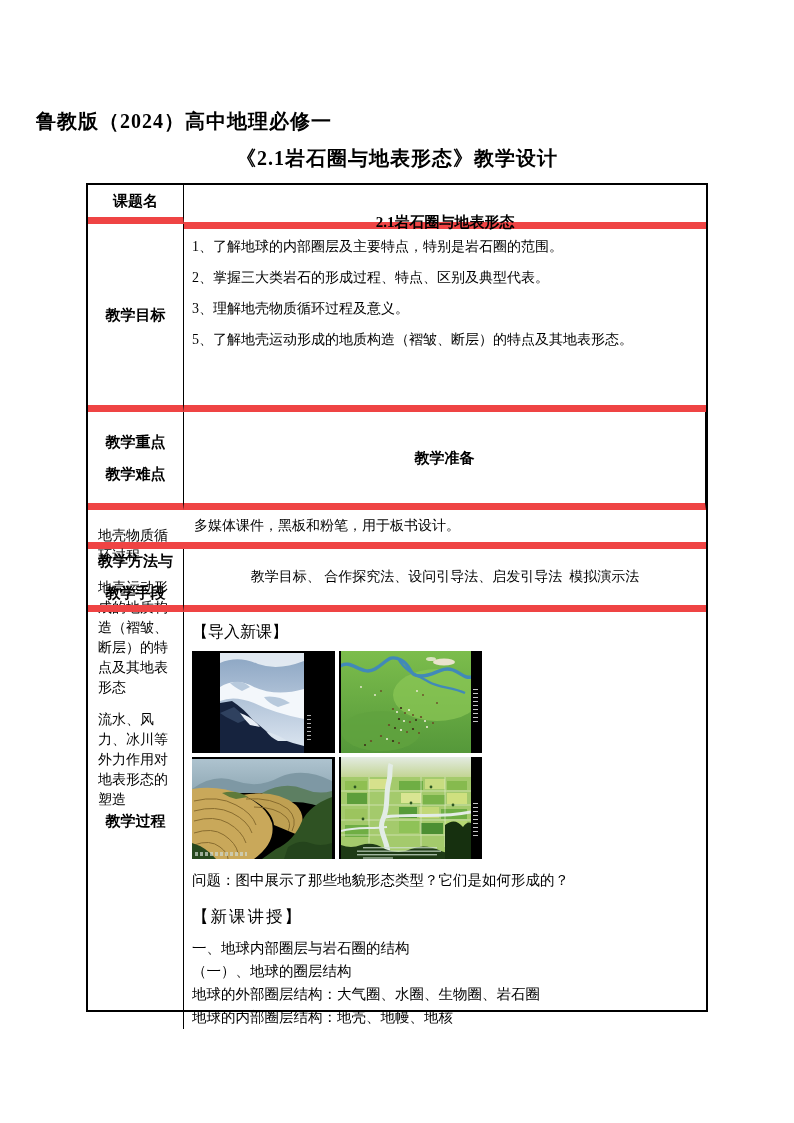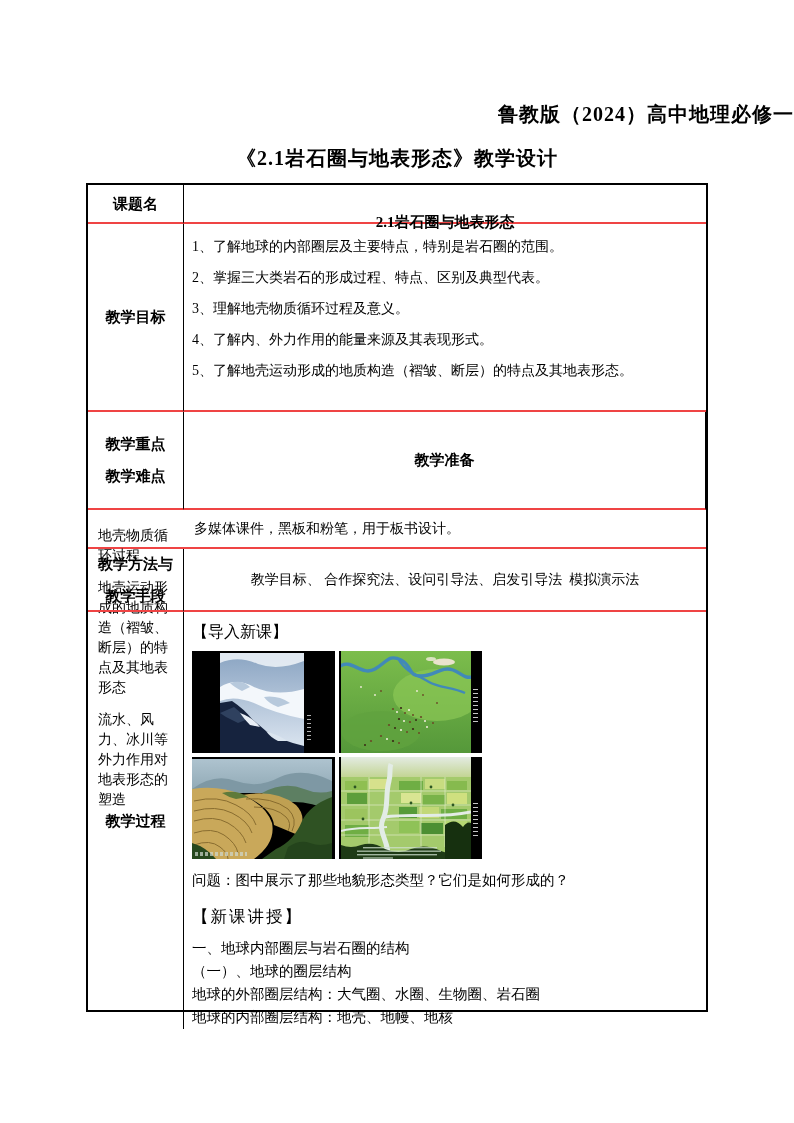--- a/index.html
+++ b/index.html
@@ -4,34 +4,34 @@
 <style>
   * { margin:0; padding:0; box-sizing:border-box; }
   html,body { background:#888; }
   .page {
     position:relative; width:794px; height:1123px; margin:0 auto;
     background:#ffffff; color:#000;
     font-family:"Liberation Serif","DejaVu Serif",serif;
     overflow:hidden;
   }
   .doc-title {
-    position:absolute; left:0; top:101px; width:100%;
-    text-align:right; font-size:20px; font-weight:bold; letter-spacing:1px;
+    position:absolute; left:0; top:108px; width:100%;
+    text-align:left; font-size:20px; font-weight:bold; letter-spacing:1px;padding-left:36px;
   }
   .doc-subtitle {
     position:absolute; left:0; top:145px; width:100%;
     text-align:center; font-size:20px; font-weight:bold; letter-spacing:1px;
   }
   .ttable {
     position:absolute; left:86px; top:183px; width:622px; height:829px;
     display:grid; grid-template-columns:96px 1fr;
     grid-template-rows:39px 188px 98px 39px 63px 1fr;
     border:2px solid #000;
   }
-  .cell { border-bottom:2px solid #ef4444; }
+  .cell { border-bottom:7px solid #ef4444; }
   .cell.last { border-bottom:none; }
   .lc { border-right:1px solid #000; display:flex; flex-direction:column;
         align-items:center; justify-content:center;
         font-weight:bold; font-size:15px; text-align:center; }
   .lc .ln { line-height:22px; }
   .lc.gap2 .ln { line-height:22px; margin:5px 0; }
   .vc { font-size:14px; }
   .topic-val { display:flex; align-items:center; justify-content:center;
                font-weight:bold; font-size:15px;margin-top:37px; }
   .goals { padding:13px 8px 0 8px; }
@@ -86,21 +86,20 @@
     </div>
     <div class="cell topic-val">2.1岩石圈与地表形态</div>
 
     <div class="cell lc">
       <span class="ln">教学目标</span>
     </div>
     <div class="cell goals vc">
       <div class="g">1、了解地球的内部圈层及主要特点，特别是岩石圈的范围。</div>
       <div class="g">2、掌握三大类岩石的形成过程、特点、区别及典型代表。</div>
       <div class="g">3、理解地壳物质循环过程及意义。</div>
-      <div class="g">4、了解内、外力作用的能量来源及其表现形式。</div>
       <div class="g">5、了解地壳运动形成的地质构造（褶皱、断层）的特点及其地表形态。</div>
     </div>
 
     <div class="cell lc gap2">
       <span class="ln">教学重点</span>
       <span class="ln">教学难点</span>
     </div>
     <div class="cell lc">
       <span class="ln">教学准备</span>
     </div>

